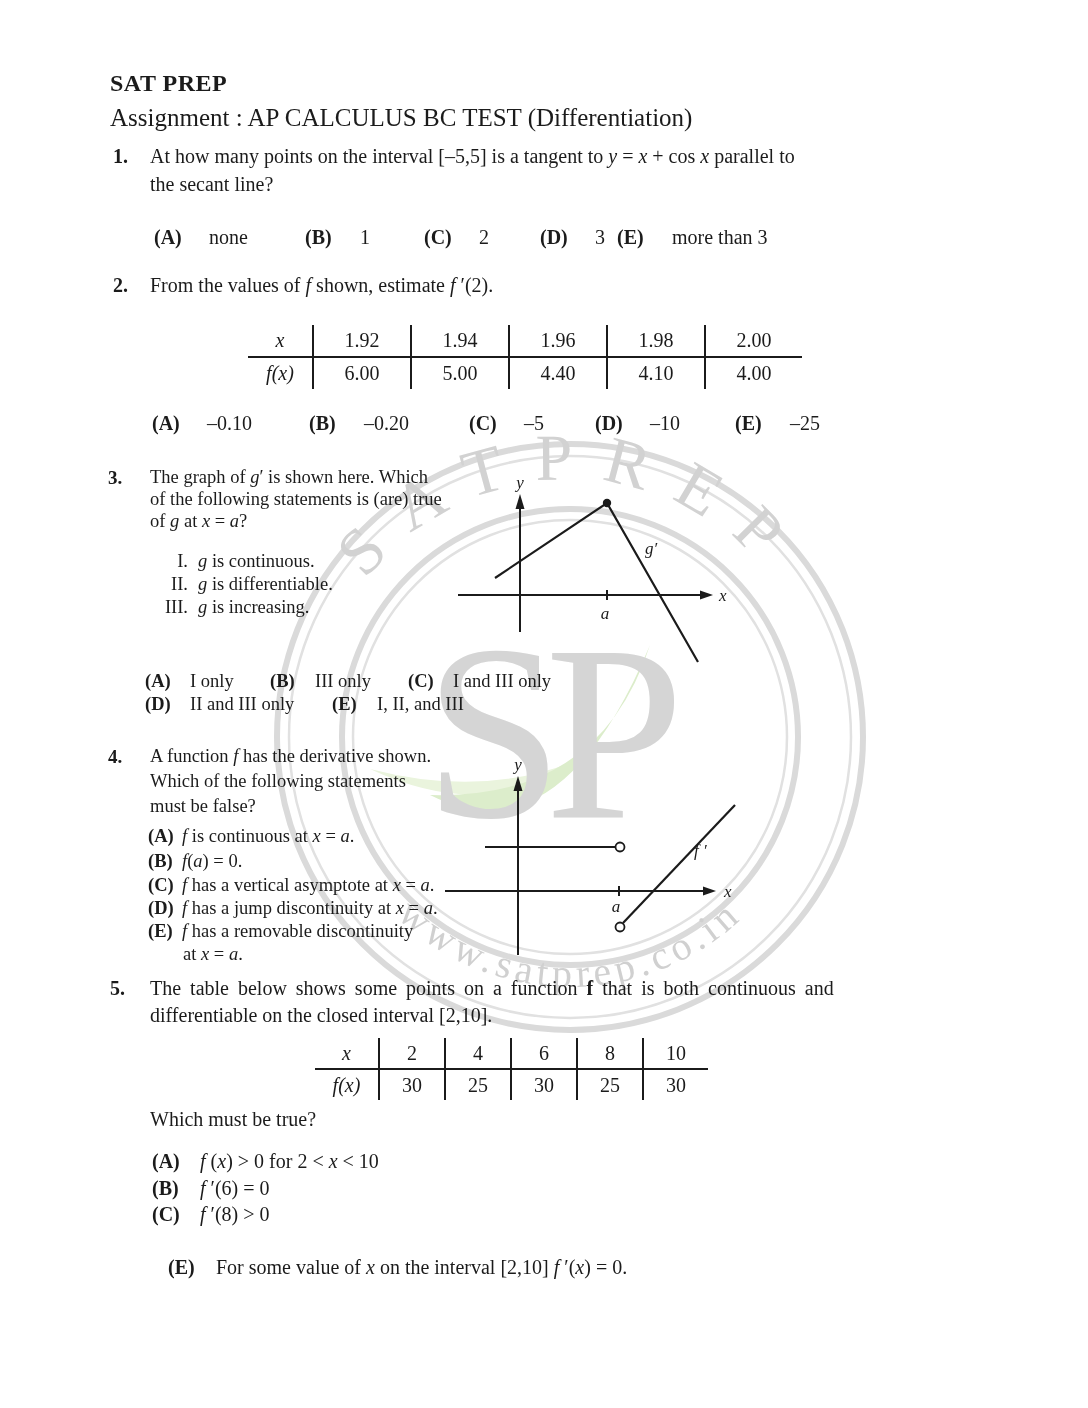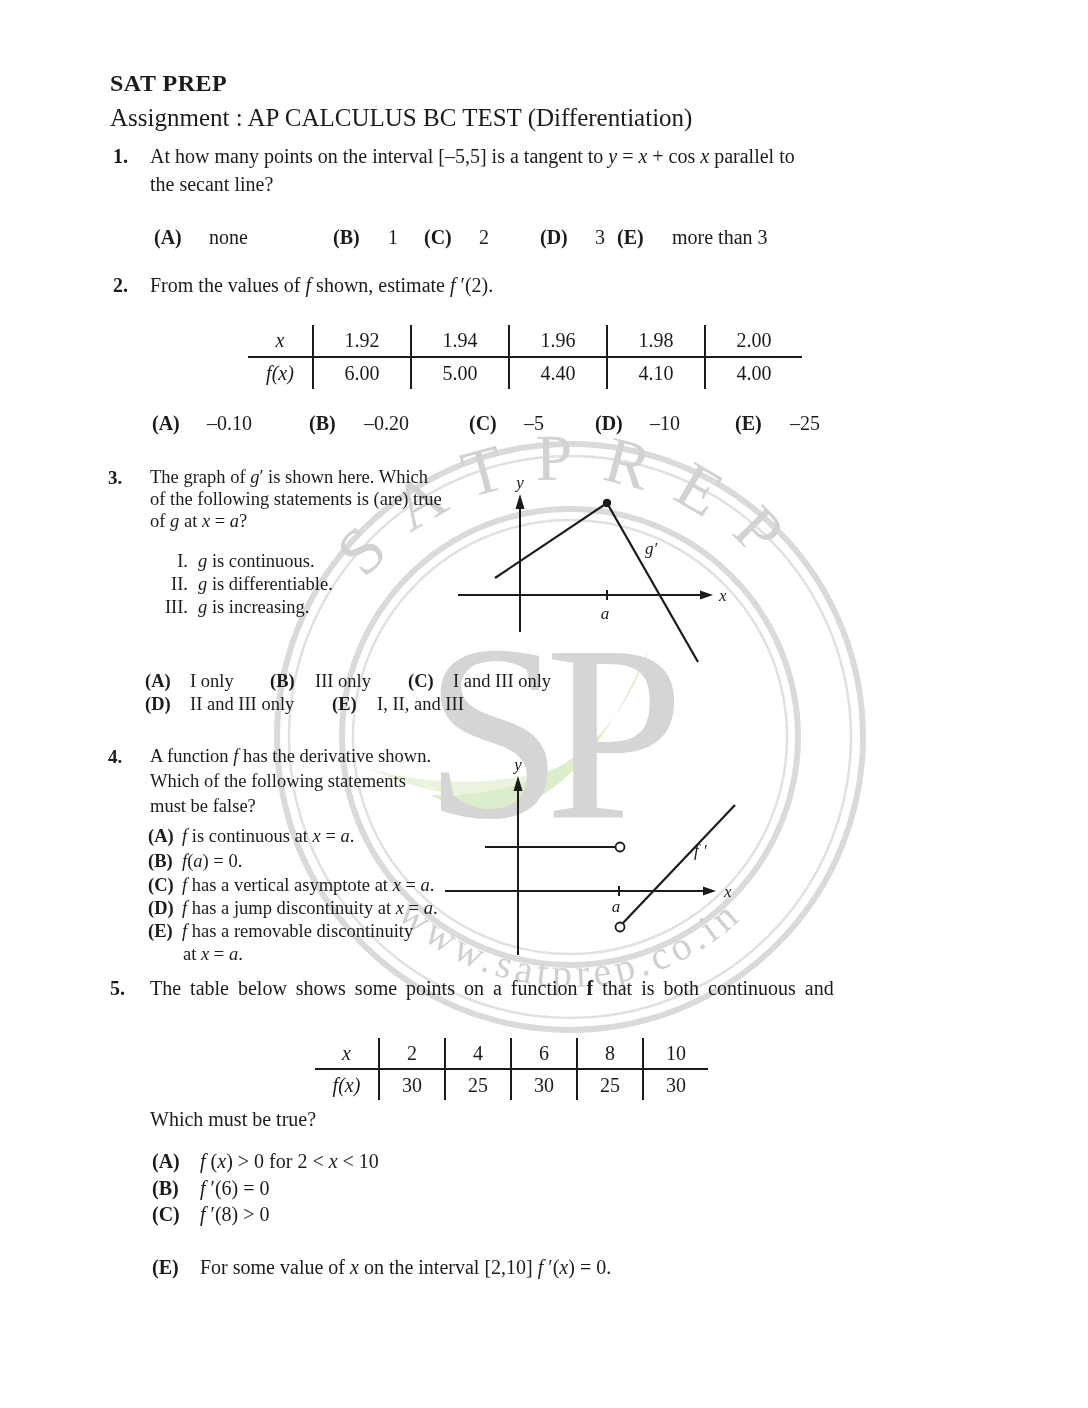--- a/index.html
+++ b/index.html
@@ -56,21 +56,21 @@
     </text>
   </svg>
 
   <div class="abs brand" style="left:110px;top:70px;">SAT PREP</div>
   <div class="abs assignment" style="left:110px;top:104px;">Assignment : AP CALCULUS BC TEST (Differentiation)</div>
 
   <div class="abs qnum" style="left:113px;top:145px;">1.</div>
   <div class="abs f20" style="left:150px;top:145px;"><span>At how many points on the interval [–5,5] is a tangent to </span><span style="font-style: italic;">y</span><span> = </span><span style="font-style: italic;">x</span><span> + cos </span><span style="font-style: italic;">x</span><span> parallel to</span></div>
   <div class="abs f20" style="left:150px;top:173px;"><span>the secant line?</span></div>
   <div class="opt f20 w55" style="left:154px;top:226px;"><span class="olet">(A)</span><span><span>none</span></span></div>
-  <div class="opt f20 w55" style="left:305px;top:226px;margin-left:28px;"><span class="olet">(B)</span><span><span>1</span></span></div>
+  <div class="opt f20 w55" style="left:305px;top:226px;"><span class="olet">(B)</span><span><span>1</span></span></div>
   <div class="opt f20 w55" style="left:424px;top:226px;"><span class="olet">(C)</span><span><span>2</span></span></div>
   <div class="opt f20 w55" style="left:540px;top:226px;"><span class="olet">(D)</span><span><span>3</span></span></div>
   <div class="opt f20 w55" style="left:617px;top:226px;"><span class="olet">(E)</span><span><span>more than 3</span></span></div>
 
   <div class="abs qnum" style="left:113px;top:274px;">2.</div>
   <div class="abs f20" style="left:150px;top:274px;"><span>From the values of </span><span style="font-style: italic;">f</span><span> shown, estimate </span><span style="font-style: italic;">f</span><span> ′(2).</span></div>
   <table id="q2-table" class="vtable" style="left:248px;top:325px;">
     <tbody>
         <tr>
       <td class="lab"><span style="font-style: italic;">x</span></td>
@@ -146,20 +146,21 @@
     <circle cx="182" cy="97" r="4.5" fill="#ffffff" stroke="#1b1b1b" stroke-width="1.8"></circle>
     <circle cx="182" cy="177" r="4.5" fill="#ffffff" stroke="#1b1b1b" stroke-width="1.8"></circle>
     <line x1="185" y1="173" x2="297" y2="55" stroke-width="2.2"></line>
     <line x1="181" y1="136" x2="181" y2="146" stroke-width="2"></line>
     <text x="178" y="162" text-anchor="middle" class="glabel">a</text>
     <text x="256" y="106" class="glabel">f ′</text>
   </svg>
 
   <div class="abs qnum" style="left:110px;top:977px;">5.</div>
   <div class="abs f20 ws1" style="left:150px;top:977px;"><span>The table below shows some points on a function </span><span style="font-weight: bold;">f</span><span> that is both continuous and</span></div>
+  <div class="abs f20" style="left:150px;top:1004px;"><span>differentiable on the closed interval [2,10].</span></div>
   <table id="q5-table" class="vtable" style="left:315px;top:1038px;">
     <tbody>
         <tr>
       <td class="lab"><span style="font-style: italic;">x</span></td>
       <td>2</td>
       <td>4</td>
       <td>6</td>
       <td>8</td>
       <td>10</td>
     </tr>
@@ -170,15 +171,15 @@
       <td>30</td>
       <td>25</td>
       <td>30</td>
     </tr>
   </tbody>
     </table>
   <div class="abs f20" style="left:150px;top:1108px;"><span>Which must be true?</span></div>
   <div class="opt f20 w48" style="left:152px;top:1150px;"><span class="olet">(A)</span><span><span style="font-style: italic;">f </span><span>(</span><span style="font-style: italic;">x</span><span>) &gt; 0 for 2 &lt; </span><span style="font-style: italic;">x</span><span> &lt; 10</span></span></div>
   <div class="opt f20 w48" style="left:152px;top:1177px;"><span class="olet">(B)</span><span><span style="font-style: italic;">f </span><span>′(6) = 0</span></span></div>
   <div class="opt f20 w48" style="left:152px;top:1203px;"><span class="olet">(C)</span><span><span style="font-style: italic;">f </span><span>′(8) &gt; 0</span></span></div>
-  <div class="opt f20 w48" style="left:152px;top:1256px;"><span class="olet">(E)</span><span><span>For some value of </span><span style="font-style: italic;">x</span><span> on the interval [2,10] </span><span style="font-style: italic;">f </span><span>′(</span><span style="font-style: italic;">x</span><span>) = 0.</span></span></div>
+  <div class="opt f20 w48" style="left:168px;top:1256px;"><span class="olet">(E)</span><span><span>For some value of </span><span style="font-style: italic;">x</span><span> on the interval [2,10] </span><span style="font-style: italic;">f </span><span>′(</span><span style="font-style: italic;">x</span><span>) = 0.</span></span></div>
 
 </div>
 
 </body></html>

